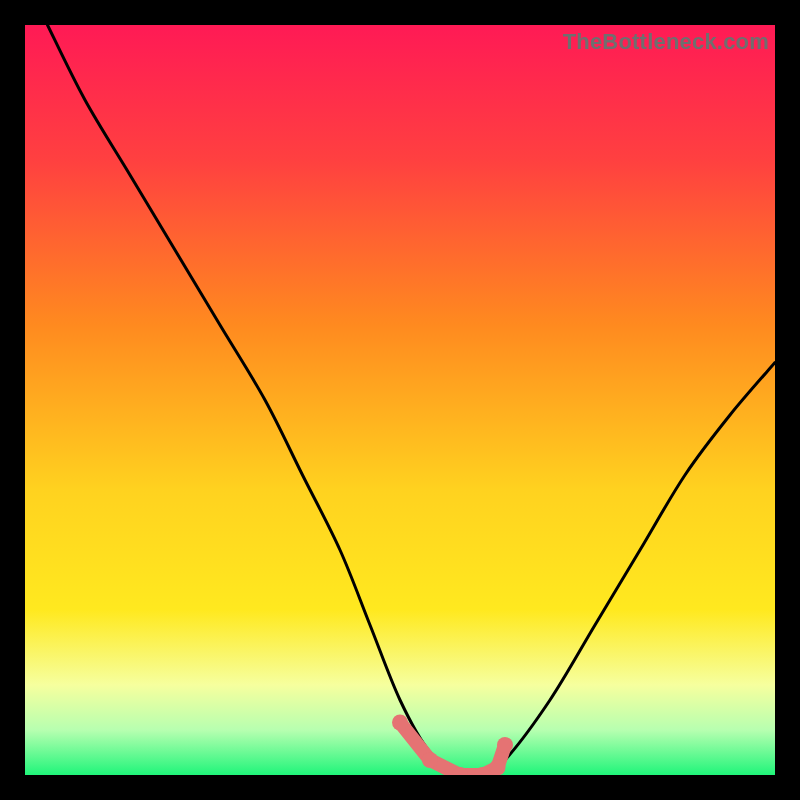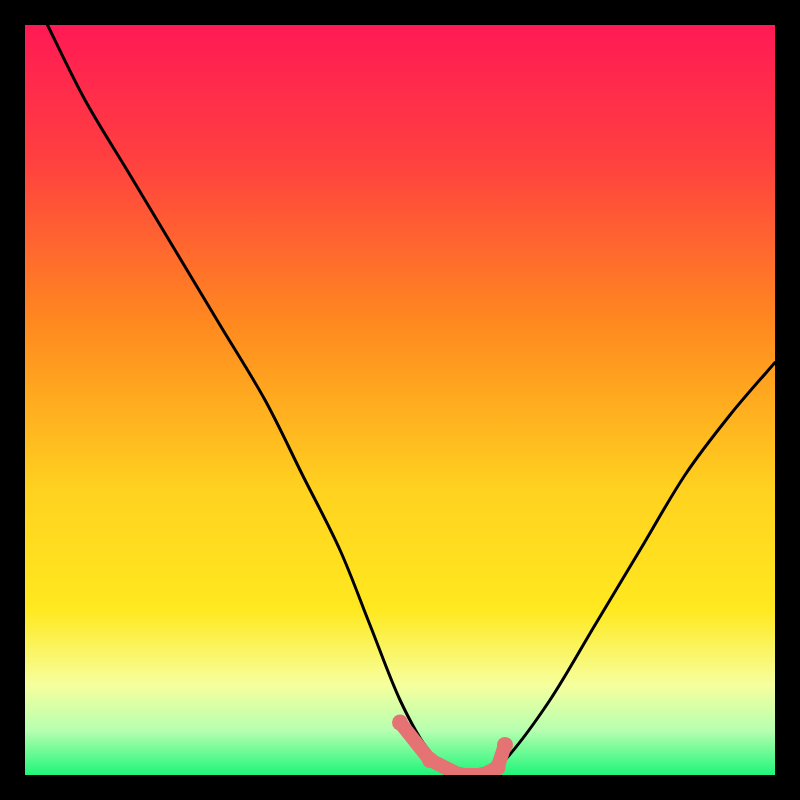--- a/index.html
+++ b/index.html
@@ -64,13 +64,14 @@
         <line x1="472.5" y1="742.5" x2="480" y2="720" stroke="#e57373" stroke-width="14" stroke-linecap="round"></line>
         <circle cx="375" cy="697.5" r="8" fill="#e57373"></circle>
         <circle cx="405" cy="735" r="8" fill="#e57373"></circle>
         <circle cx="434.99999999999994" cy="750" r="8" fill="#e57373"></circle>
         <circle cx="457.5" cy="750" r="8" fill="#e57373"></circle>
         <circle cx="472.5" cy="742.5" r="8" fill="#e57373"></circle>
         <circle cx="480" cy="720" r="8" fill="#e57373"></circle>
       </g>
   </svg>
 
+  <div class="watermark">TheBottleneck.com</div>
 </div>
 
 </body></html>

